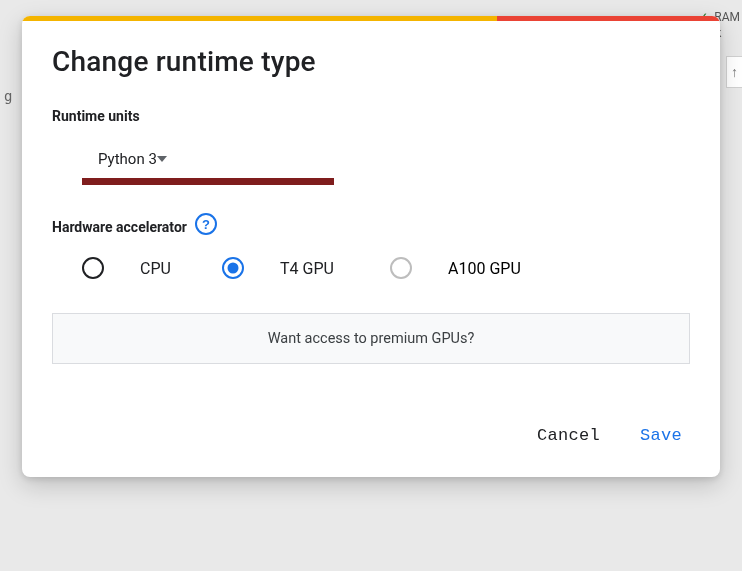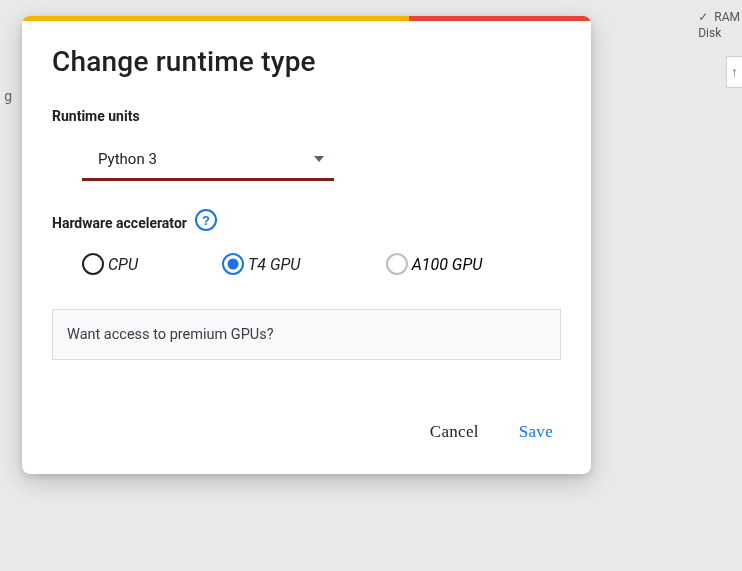--- a/index.html
+++ b/index.html
@@ -56,21 +56,21 @@
       left: 4px;
       color: #666;
       font-size: 14px;
       font-family: monospace;
     }
 
     .dialog {
       position: absolute;
       top: 16px;
       left: 22px;
-      width: 569px;
+      width: 698px;
       background: #fff;
       border-radius: 8px;
       box-shadow: 0 8px 24px rgba(0,0,0,0.18), 0 2px 6px rgba(0,0,0,0.12);
       overflow: hidden;
     }
     .dialog-stripe {
       height: 5px;
       background: linear-gradient(90deg, #f4b400 0%, #f4b400 68%, #ea4335 68%, #ea4335 100%);
     }
     .dialog-body {
@@ -110,23 +110,23 @@
     }
 
     .select-wrap {
       margin-left: 30px;
       margin-top: 18px;
     }
     .select {
       width: 252px;
       display: flex;
       align-items: center;
-      justify-content: space-between;
+      justify-content: flex-start;
       padding: 8px 4px 10px 16px;
-      border-bottom: 3px solid #7f1d1d;
+      border-bottom: 7px solid #7f1d1d;
       cursor: pointer;
       font-size: 15px;
       color: #202124;
     }
     .select .caret {
       width: 0;
       height: 0;
       border-left: 5px solid transparent;
       border-right: 5px solid transparent;
       border-top: 6px solid #5f6368;
@@ -140,25 +140,24 @@
       flex-direction: column;
       gap: 26px;
     }
     .radio-row {
       display: flex;
       gap: 0;
     }
     .radio-option {
       display: flex;
       align-items: center;
-      gap: 4px;
+      gap: 36px;
       cursor: pointer;
       font-size: 16px;
       min-width: 140px;
-      font-style: italic;
     }
     .radio-option.w1 { width: 138px; }
     .radio-option.w2 { width: 168px; text-align: right; }
     .radio-option.w3 { width: 180px; }
     .radio-option.w4 { width: 200px; }
     .radio-option.w5 { width: 168px; }
 
     .radio-circle {
       width: 22px;
       height: 22px;
@@ -197,20 +196,21 @@
     .promo-box {
       margin-top: 34px;
       border: 1px solid #dadce0;
       background: #f8f9fa;
       padding: 16px 14px;
       font-size: 14.5px;
       color: #3c4043;
       display: flex;
       gap: 14px;
       align-items: center;
+      flex-direction: column;
     }
     .promo-link {
       color: #1a73e8;
       font-weight: 500;
       cursor: pointer;
     }
 
     .dialog-actions {
       display: flex;
       justify-content: flex-end;
@@ -218,21 +218,21 @@
       margin-top: 56px;
       padding-right: 4px;
     }
     .btn {
       background: none;
       border: none;
       font-size: 17px;
       font-weight: 500;
       cursor: pointer;
       padding: 6px 4px;
-      font-family: Liberation Serif, serif;
+      font-family: Liberation Mono, monospace;
       letter-spacing: 0.3px;
     }
     .btn-cancel {
       color: #202124;
     }
     .btn-save {
       color: #1a73e8;
     }
   </style>
 </head>

